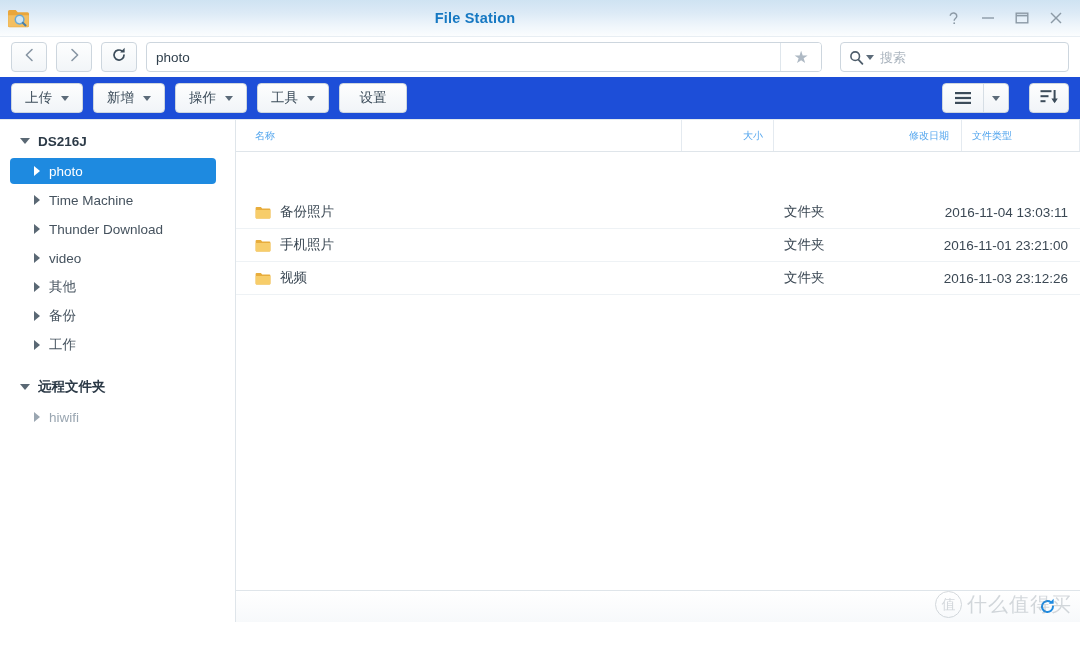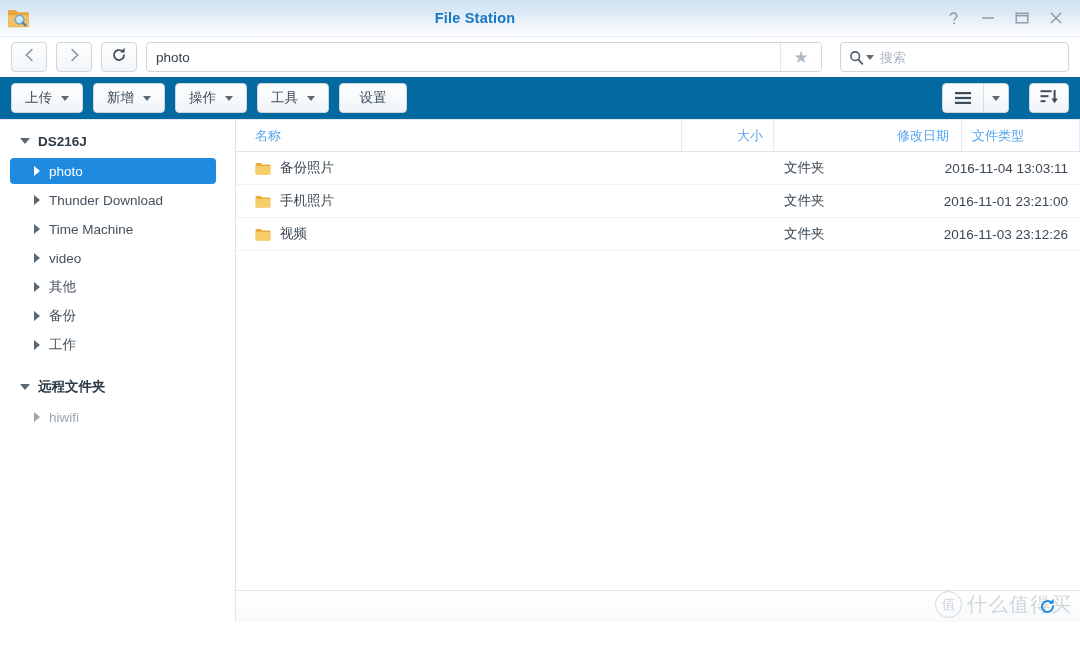--- a/index.html
+++ b/index.html
@@ -161,21 +161,21 @@
   .search-input::placeholder { color: #a9b3bd; }
 
   
   .toolbar {
     height: 42px;
     flex: 0 0 42px;
     display: flex;
     align-items: center;
     padding: 0 11px;
     gap: 10px;
-    background: #0369a1;
+    background: #1d4ed8;
   }
   .tb-btn {
     height: 30px;
     min-width: 68px;
     padding: 0 13px;
     border: 1px solid #cdd6de;
     border-radius: 4px;
     background: linear-gradient(to bottom, #fdfefe, #f1f4f8);
     font-size: 13.5px;
     color: #3c4c5a;
@@ -303,36 +303,37 @@
     display: flex;
     height: 31px;
     flex: 0 0 31px;
     align-items: stretch;
     border-bottom: 1px solid #dfe5ea;
     background: #ffffff;
   }
   .hcell {
     display: flex;
     align-items: center;
-    font-size: 13px;
+    font-size: 10px;
     color: #54a6ee;
     padding: 0 10px;
     box-sizing: border-box;
     cursor: default;
     border-right: 1px solid #e4eaf0;
   }
   .hcell.name { flex: 1 1 auto; padding-left: 19px; }
   .hcell.size { flex: 0 0 92px; justify-content: flex-end; }
   .hcell.type { flex: 0 0 118px; }
   .hcell.date { flex: 0 0 188px; justify-content: flex-end; padding-right: 12px; }
 
   .rows {
     flex: 1 1 auto;
     min-height: 0;
     overflow: hidden;
+    margin-top: 44px;
   }
   .row {
     display: flex;
     height: 32px;
     align-items: stretch;
     border-bottom: 1px solid #eef2f5;
     cursor: default;
   }
   .cell {
     display: flex;
@@ -545,25 +546,25 @@
         <span class="caret-open"></span>
         <span>DS216J</span>
       </div>
 
       <div class="tree-item selected">
         <span class="caret-closed"></span>
         <span>photo</span>
       </div>
       <div class="tree-item">
         <span class="caret-closed"></span>
+        <span>Time Machine</span>
+      </div>
+      <div class="tree-item">
+        <span class="caret-closed"></span>
         <span>Thunder Download</span>
-      </div>
-      <div class="tree-item">
-        <span class="caret-closed"></span>
-        <span>Time Machine</span>
       </div>
       <div class="tree-item">
         <span class="caret-closed"></span>
         <span>video</span>
       </div>
       <div class="tree-item">
         <span class="caret-closed"></span>
         <span>其他</span>
       </div>
       <div class="tree-item">

